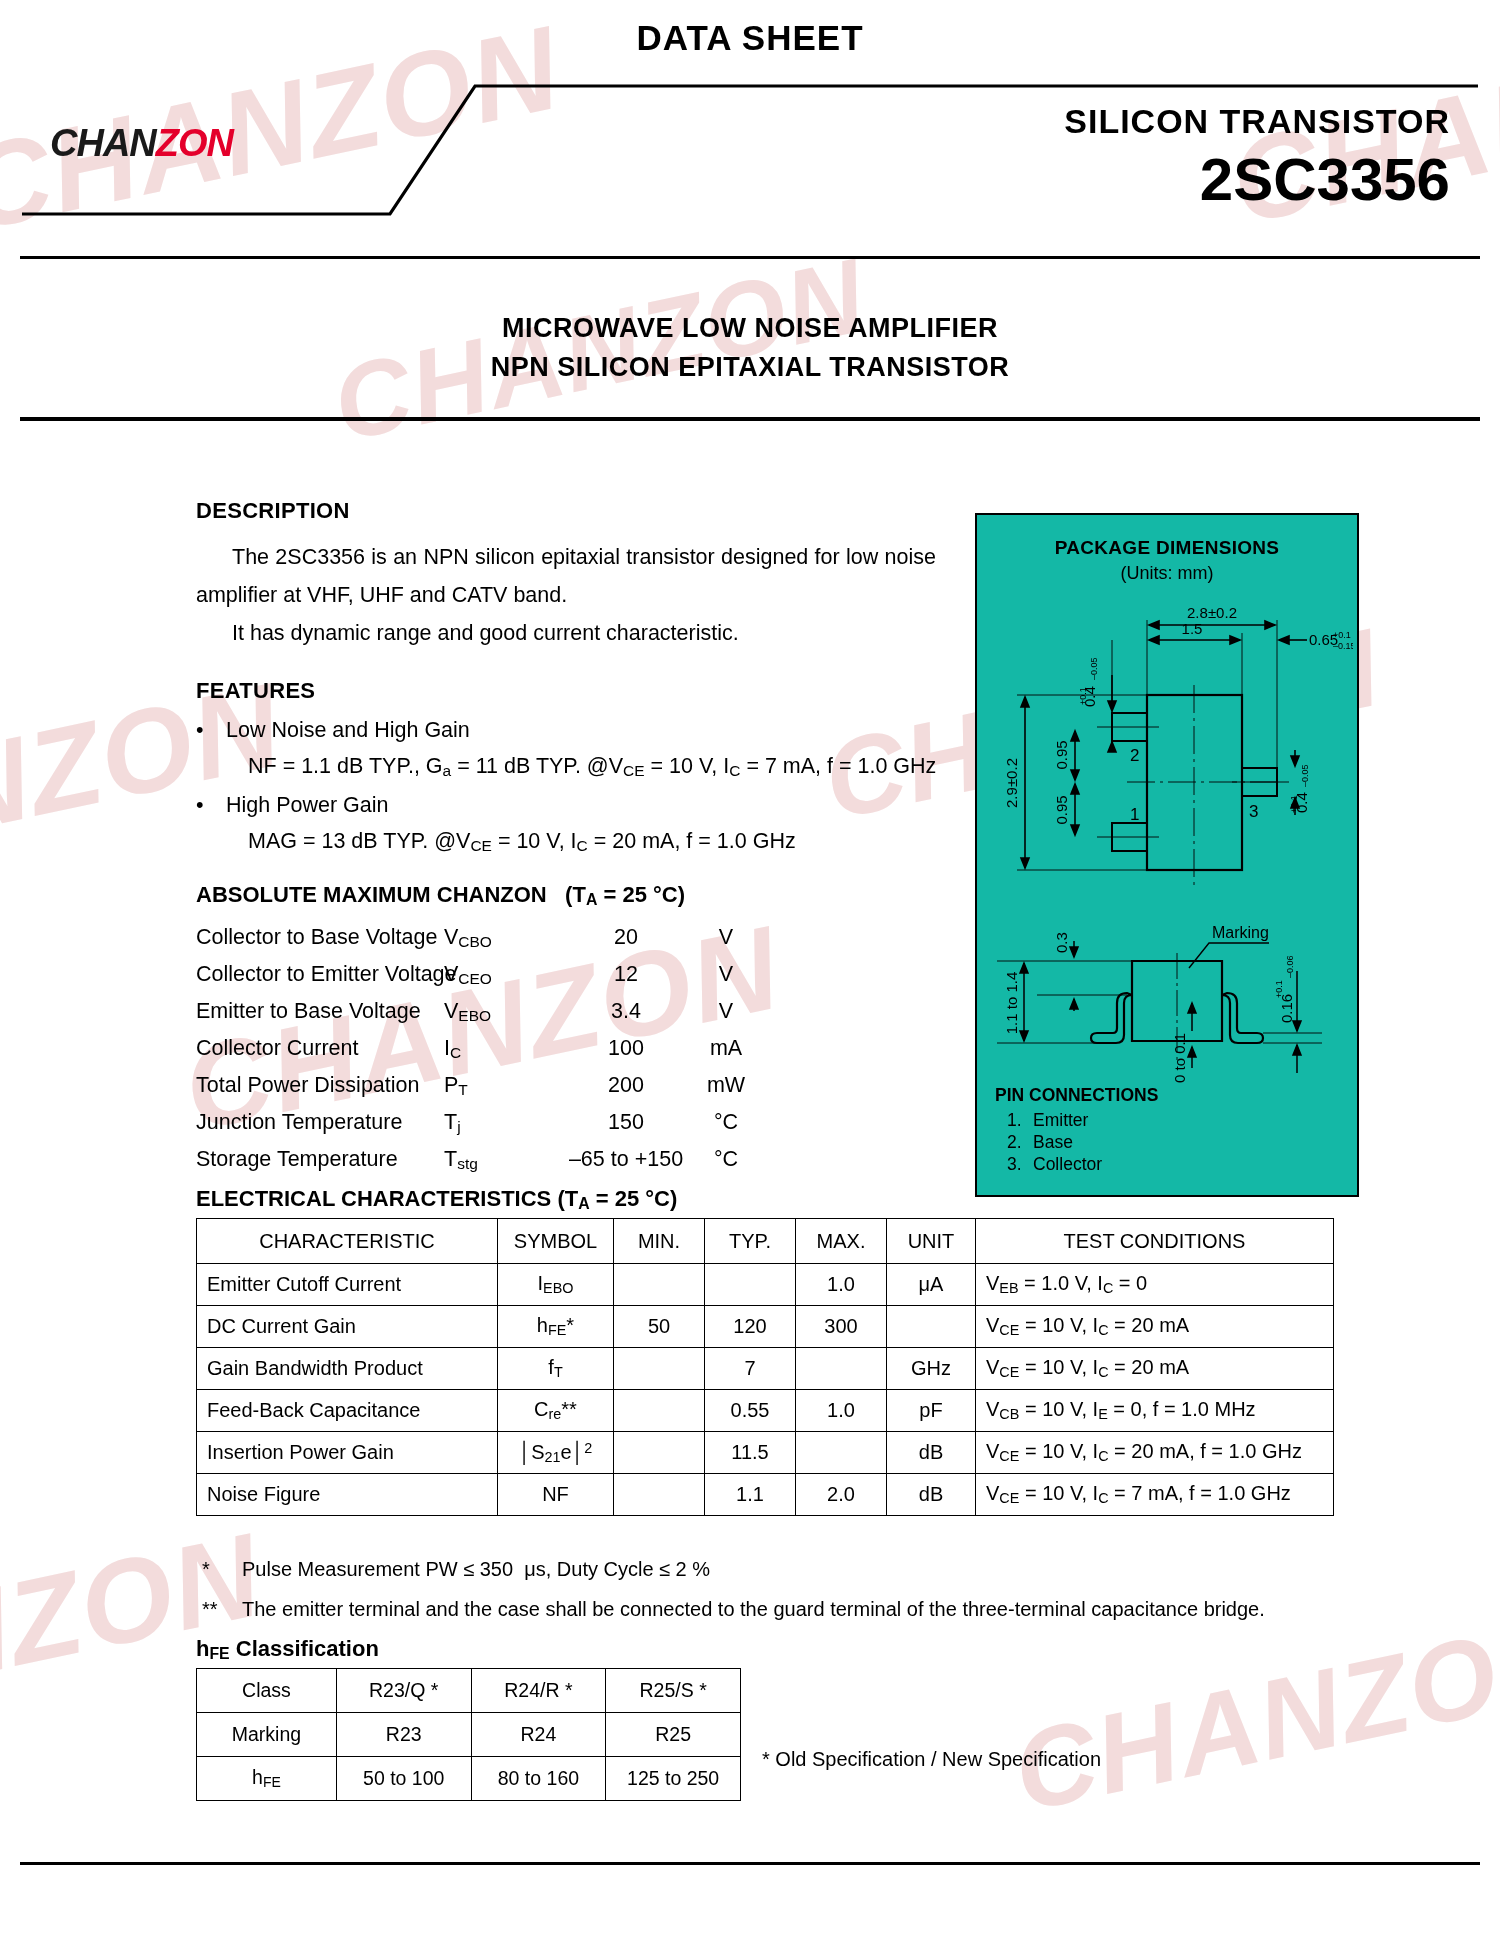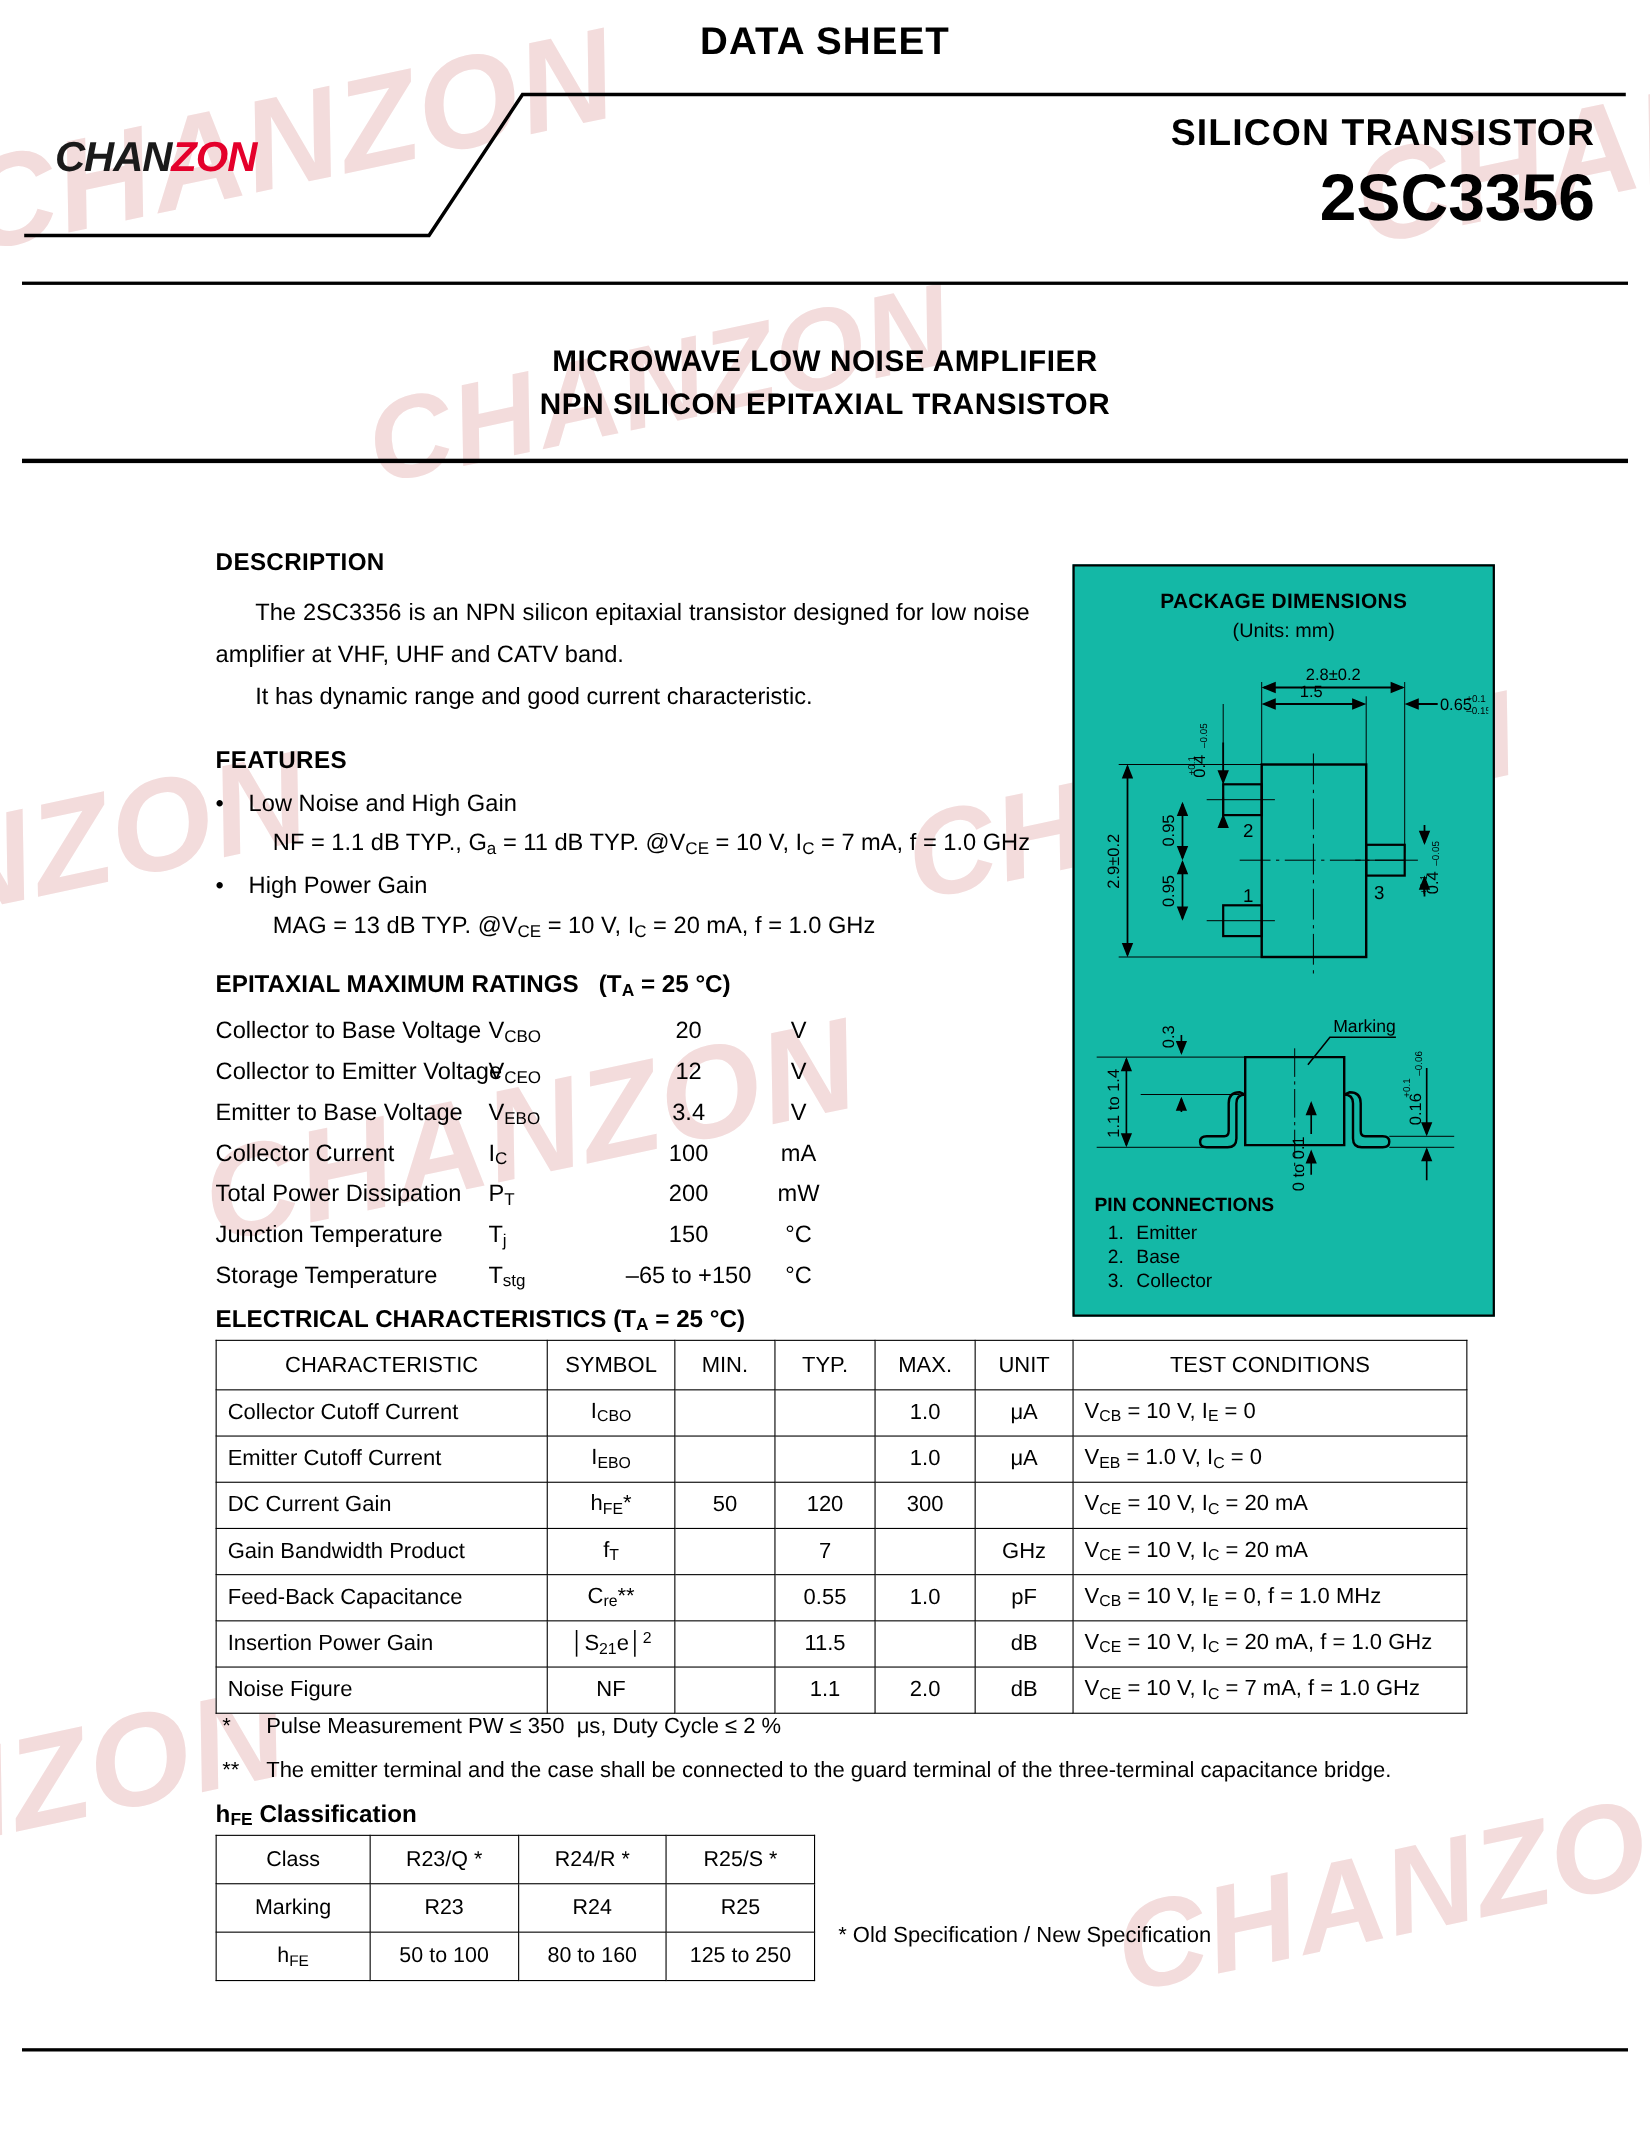--- a/index.html
+++ b/index.html
@@ -158,21 +158,21 @@
 
   <div class="bullet-row" style="left:196px; top:793px;">
     <span class="bullet-dot" style="left:0; top:0;">•</span>
     <span style="position:absolute; left:30px; top:0; white-space:nowrap;">High Power Gain</span>
   </div>
   <div class="bullet-row" style="left:248px; top:829px; white-space:nowrap;">
     MAG = 13 dB TYP. @V<sub>CE</sub> = 10 V, I<sub>C</sub> = 20 mA, f = 1.0 GHz
   </div>
 
   <div style="position:absolute; left:196px; top:882px; font-size:22px; font-weight:bold; white-space:nowrap;">
-    <span>EPITAXIAL  MAXIMUM  RATINGS</span>
+    <span>ABSOLUTE  MAXIMUM  CHANZON</span>
     <span>&nbsp; (T<sub>A</sub> = 25 °C)</span>
   </div>
 
   <div id="amr-table">
     <div class="amr-row">
       <span class="amr-name">Collector to Base Voltage</span>
       <span class="amr-sym">V<sub>CBO</sub></span>
       <span class="amr-val">20</span>
       <span class="amr-unit">V</span>
     </div>
@@ -374,29 +374,20 @@
         <tr class="hdrow">
       <td style="width:300px;">CHARACTERISTIC</td>
       <td style="width:115px;">SYMBOL</td>
       <td style="width:90px;">MIN.</td>
       <td style="width:90px;">TYP.</td>
       <td style="width:90px;">MAX.</td>
       <td style="width:88px;">UNIT</td>
       <td>TEST CONDITIONS</td>
     </tr>
     <tr>
-      <td class="lft">Collector Cutoff Current</td>
-      <td>I<sub>CBO</sub></td>
-      <td></td>
-      <td></td>
-      <td>1.0</td>
-      <td>μA</td>
-      <td class="lft">V<sub>CB</sub> = 10 V, I<sub>E</sub> = 0</td>
-    </tr>
-    <tr>
       <td class="lft">Emitter Cutoff Current</td>
       <td>I<sub>EBO</sub></td>
       <td></td>
       <td></td>
       <td>1.0</td>
       <td>μA</td>
       <td class="lft">V<sub>EB</sub> = 1.0 V, I<sub>C</sub> = 0</td>
     </tr>
     <tr>
       <td class="lft">DC Current Gain</td>

